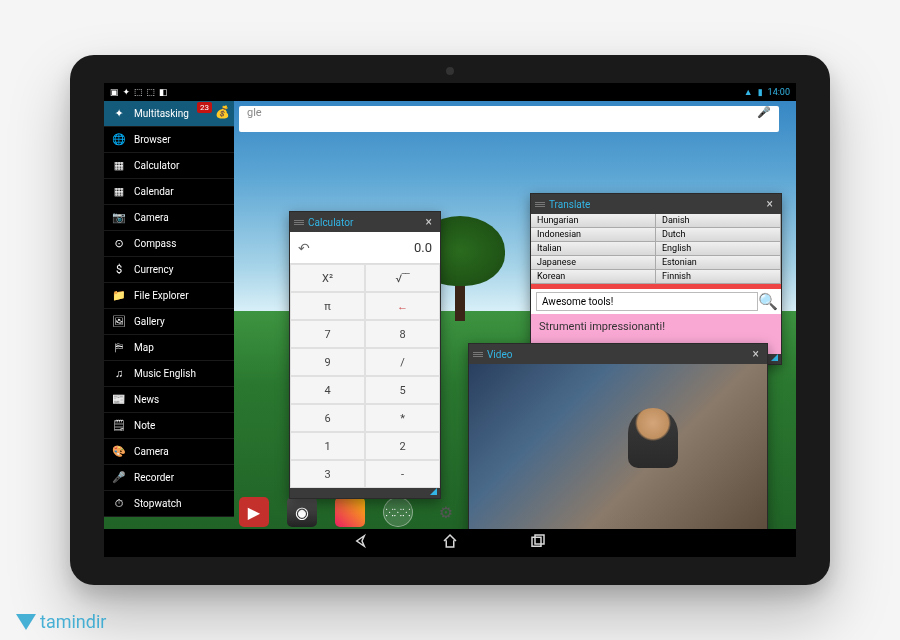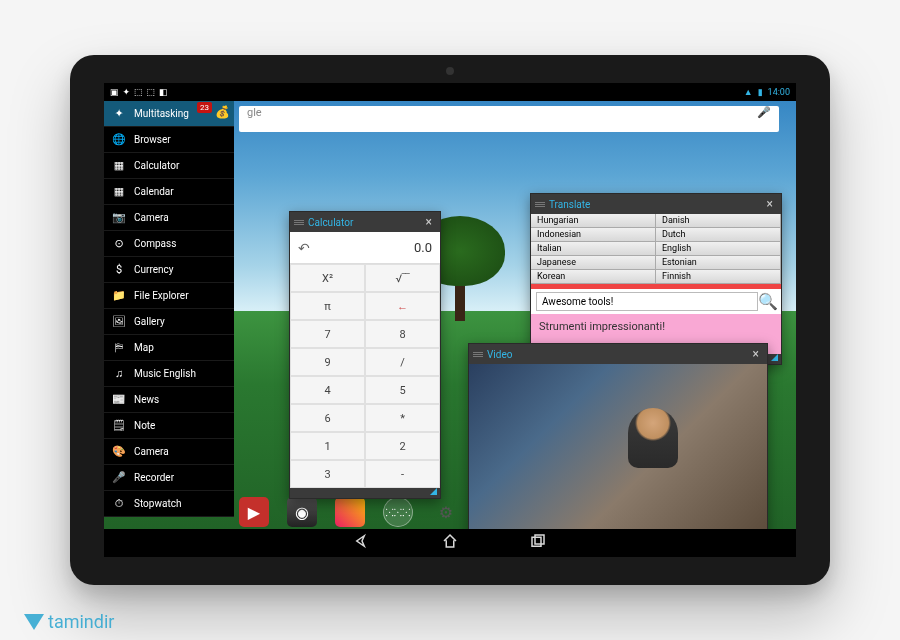--- a/index.html
+++ b/index.html
@@ -46,21 +46,21 @@
 .trans-input input{flex:1;border:1px solid #bbb;font-size:10px;padding:3px 5px;background:#fff}
 .trans-search{width:18px;text-align:center;color:#666;cursor:pointer}
 .trans-output{padding:6px 8px;font-size:11px;color:#333;background:#f9a8d4;min-height:40px}
 .video-win{top:260px;left:364px;width:300px}
 .video-body{height:175px;background:linear-gradient(135deg,#2a3f5f 0%,#4a6a8a 30%,#8a7a6a 60%,#5a4a3a 100%);position:relative}
 .video-person{position:absolute;right:30%;top:25%;width:50px;height:60px;background:radial-gradient(circle at 50% 25%,#d4a57a 0%,#c09060 30%,transparent 35%),linear-gradient(#3a3a3a,#2a2a2a);border-radius:25px 25px 10px 10px}
 .dock{position:absolute;bottom:30px;left:135px;right:10px;display:flex;gap:18px;align-items:center;z-index:10}
 .dock-icon{width:30px;height:30px;border-radius:5px;cursor:pointer;display:flex;align-items:center;justify-content:center;font-size:16px}
 .navbar{position:absolute;bottom:0;left:0;right:0;height:28px;background:#000;display:flex;justify-content:center;align-items:center;gap:70px;z-index:50}
 .nav-btn{color:#fff;cursor:pointer;opacity:.85}
-.watermark{position:absolute;bottom:8px;left:24px;color:#2aa5d0;font-size:18px;display:flex;align-items:center;gap:4px;opacity:.85}
+.watermark{position:absolute;bottom:8px;left:16px;color:#2aa5d0;font-size:18px;display:flex;align-items:center;gap:4px;opacity:.85}
 .watermark-icon{width:0;height:0;border-left:10px solid transparent;border-right:10px solid transparent;border-top:16px solid #2aa5d0}
 </style>
 </head>
 <body>
 
 <div class="tablet">
   <div class="camera"></div>
   <div class="screen">
     <div class="sky"></div>
     <div class="grass"></div>

